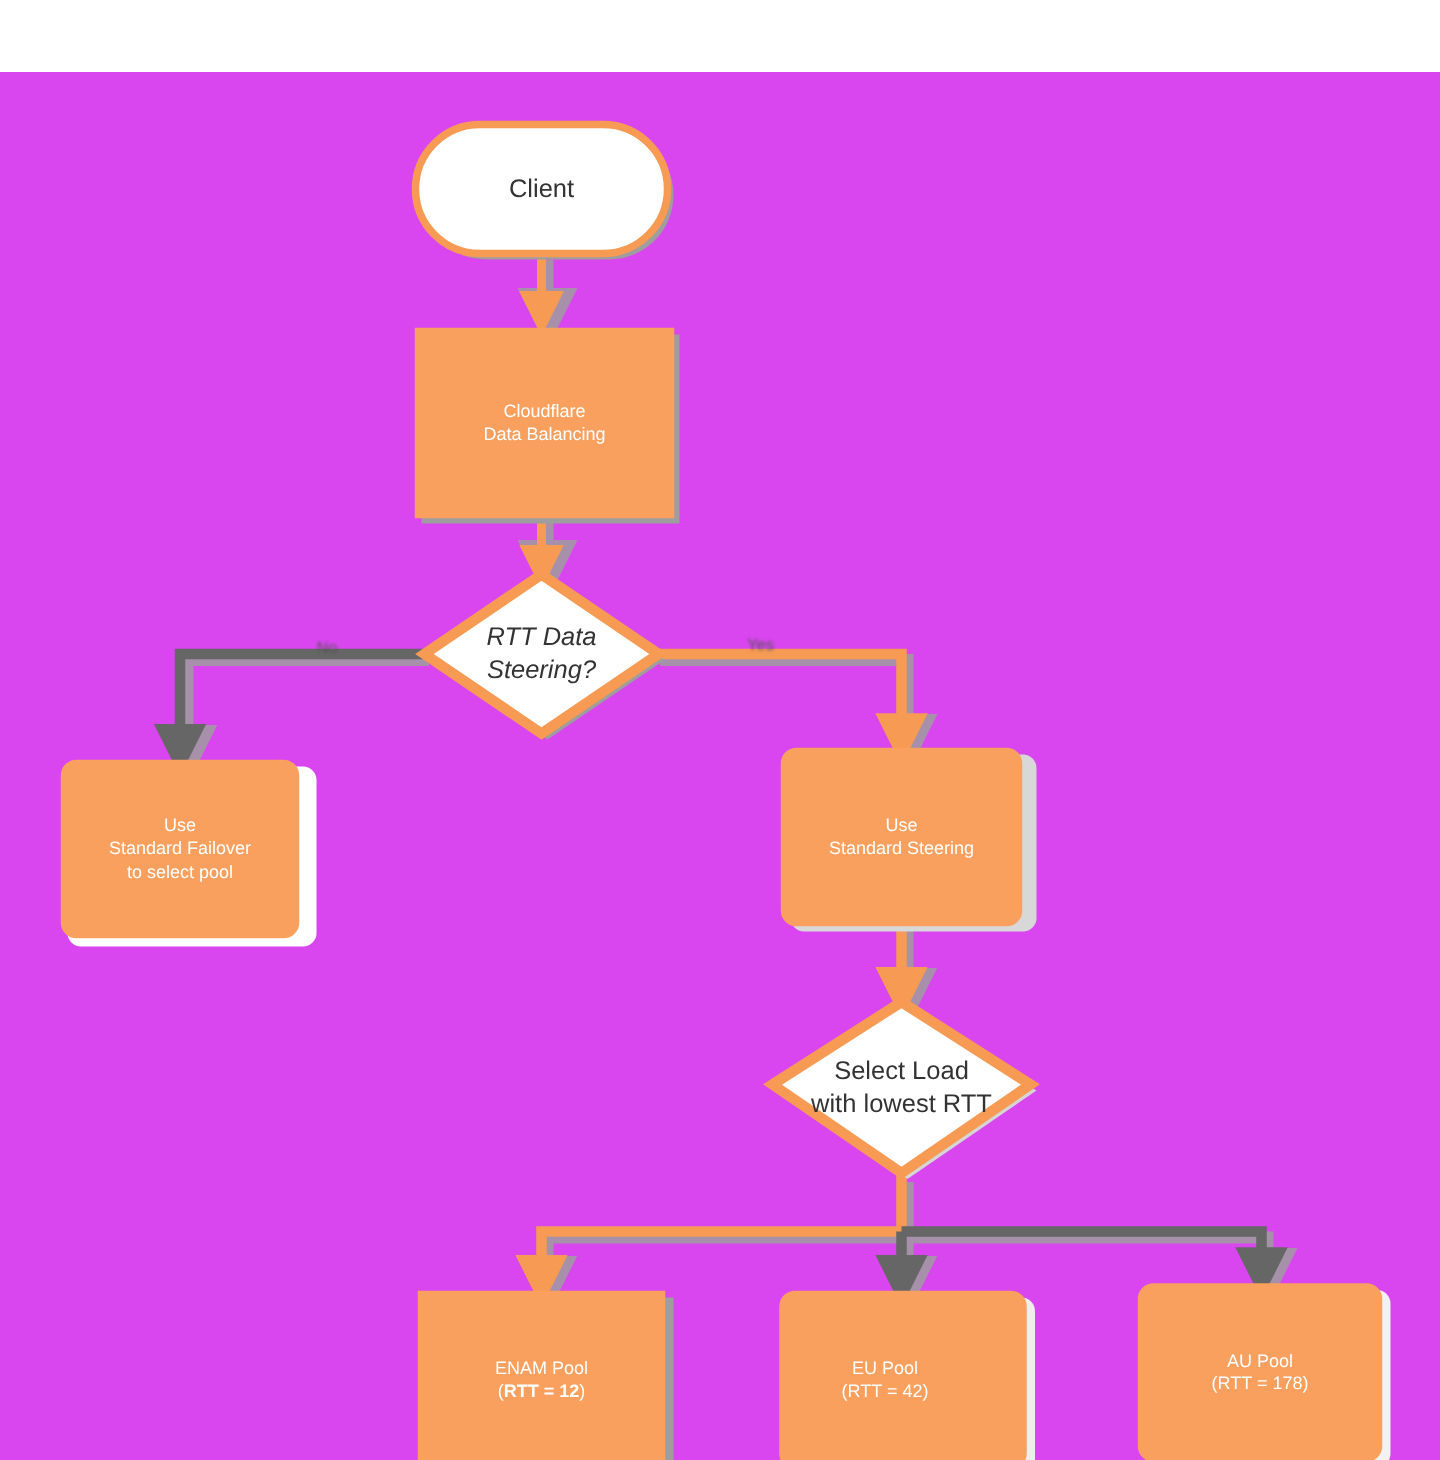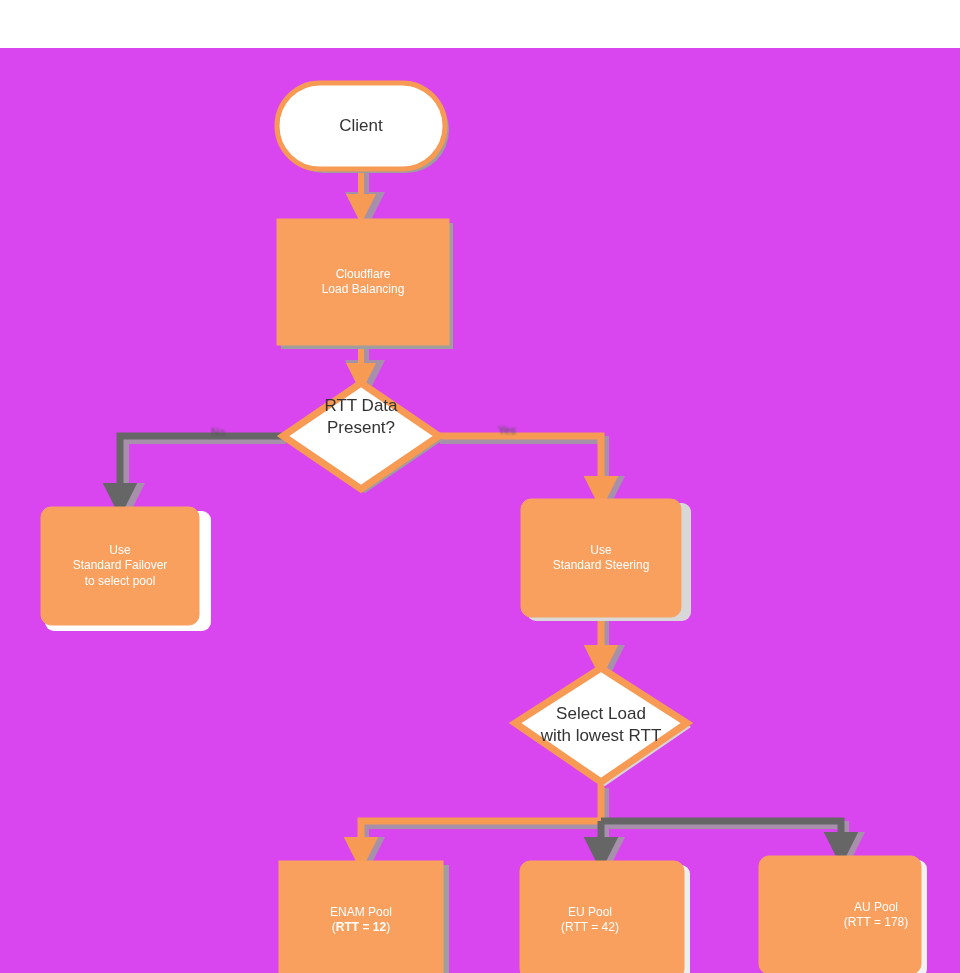--- a/index.html
+++ b/index.html
@@ -127,26 +127,26 @@
       <rect x="759" y="808" width="162" height="118" rx="10" ry="10" fill="#f9a05f" stroke="#f9a05f" stroke-width="1"></rect>
     </g>
   </svg>
 
   <div class="node-label txt-dark" style="left:277px; top:35px; width:168px; height:86px;">
     <span class="ln">Client</span>
   </div>
 
   <div class="node-label txt-light" style="left:277px; top:171px; width:172px; height:126px;">
     <span class="ln">Cloudflare</span>
-    <span class="ln">Load Balancing</span>
+    <span class="ln">Data Balancing</span>
   </div>
 
-  <div class="node-label txt-dark" style="left:283px; top:316px; width:156px; height:106px;">
+  <div class="node-label txt-dark" style="left:283px; top:335px; width:156px; height:106px;font-style:italic;">
     <span class="ln">RTT Data</span>
-    <span class="ln">Present?</span>
+    <span class="ln">Steering?</span>
   </div>
 
   <div class="node-label txt-light" style="left:41px; top:459px; width:158px; height:118px;">
     <span class="ln">Use</span>
     <span class="ln">Standard Failover</span>
     <span class="ln">to select pool</span>
   </div>
 
   <div class="node-label txt-light" style="left:521px; top:451px; width:160px; height:118px;">
     <span class="ln">Use</span>
@@ -161,21 +161,21 @@
   <div class="node-label txt-light" style="left:279px; top:813px; width:164px; height:118px;">
     <span class="ln">ENAM Pool</span>
     <span class="ln"><span>(</span><span class="bold-rtt">RTT = 12</span><span>)</span></span>
   </div>
 
   <div class="node-label txt-light" style="left:508px; top:813px; width:164px; height:118px;">
     <span class="ln">EU Pool</span>
     <span class="ln">(RTT = 42)</span>
   </div>
 
-  <div class="node-label txt-light" style="left:759px; top:808px; width:162px; height:118px;padding-left:36px;">
+  <div class="node-label txt-light" style="left:759px; top:808px; width:162px; height:118px;">
     <span class="ln">AU Pool</span>
     <span class="ln">(RTT = 178)</span>
   </div>
 
   <div class="edge-label" style="left:196px; top:378px; width:44px;">No</div>
   <div class="edge-label" style="left:485px; top:376px; width:44px;">Yes</div>
 
 </div>
 
 </body></html>

